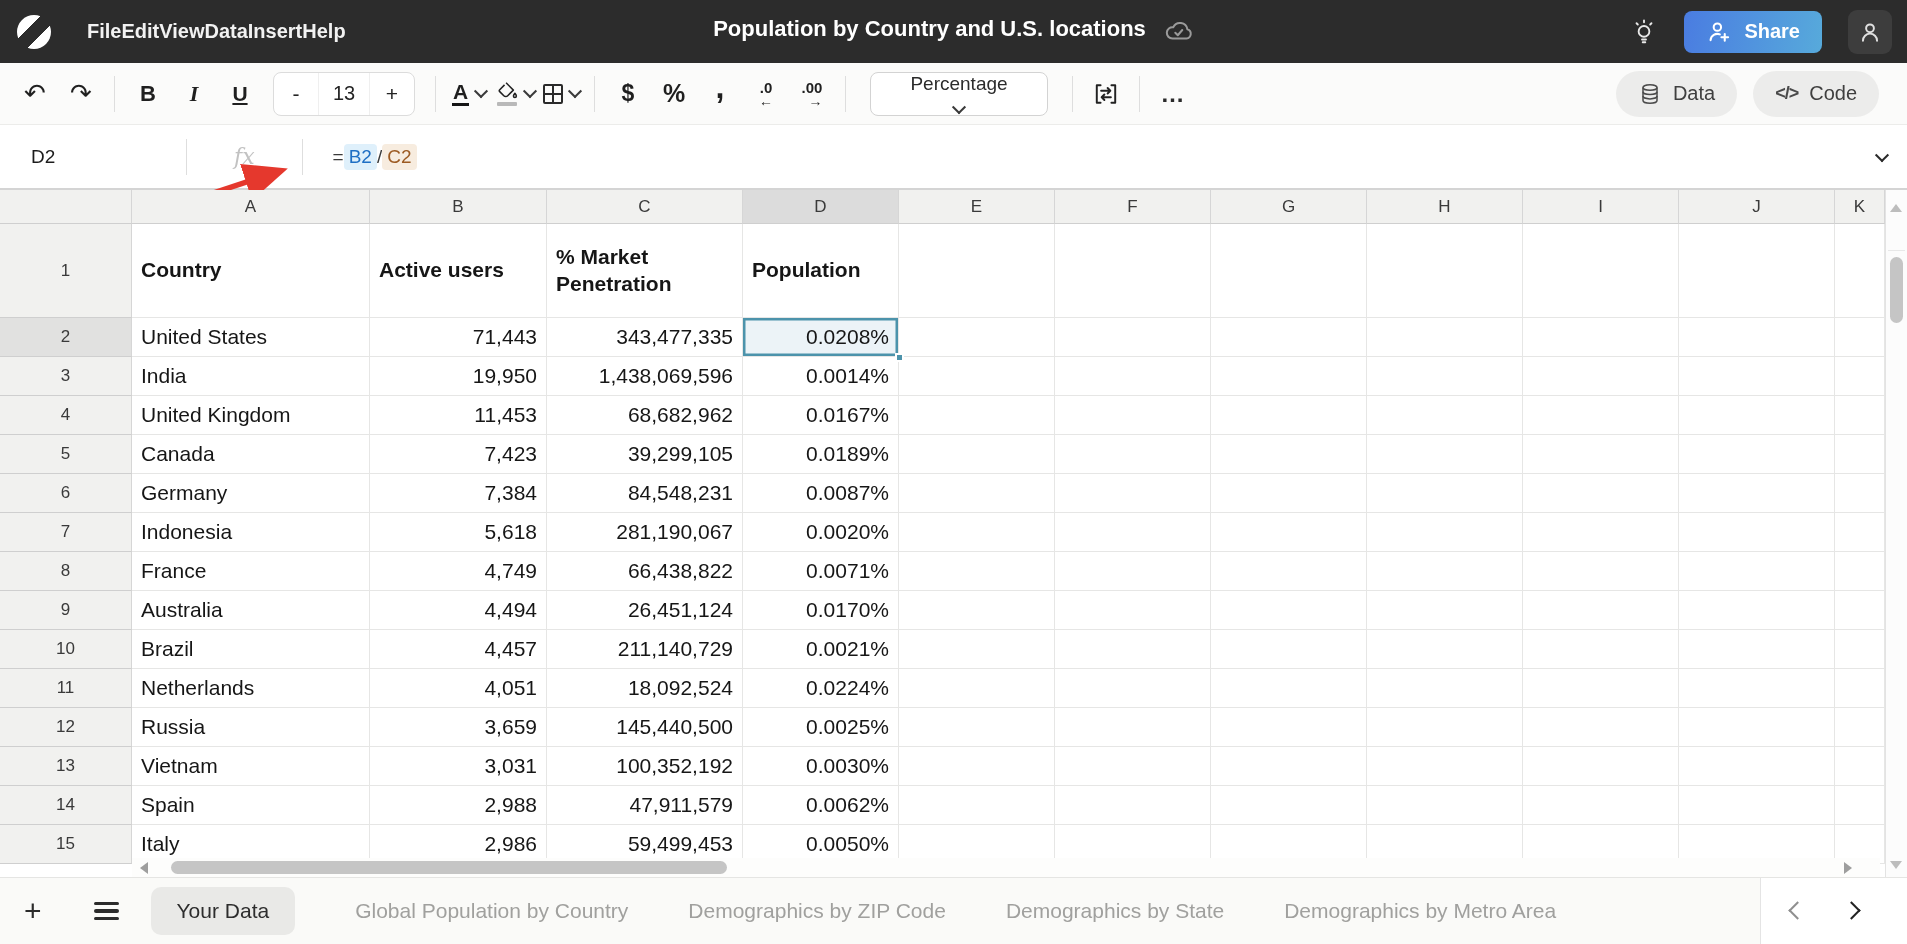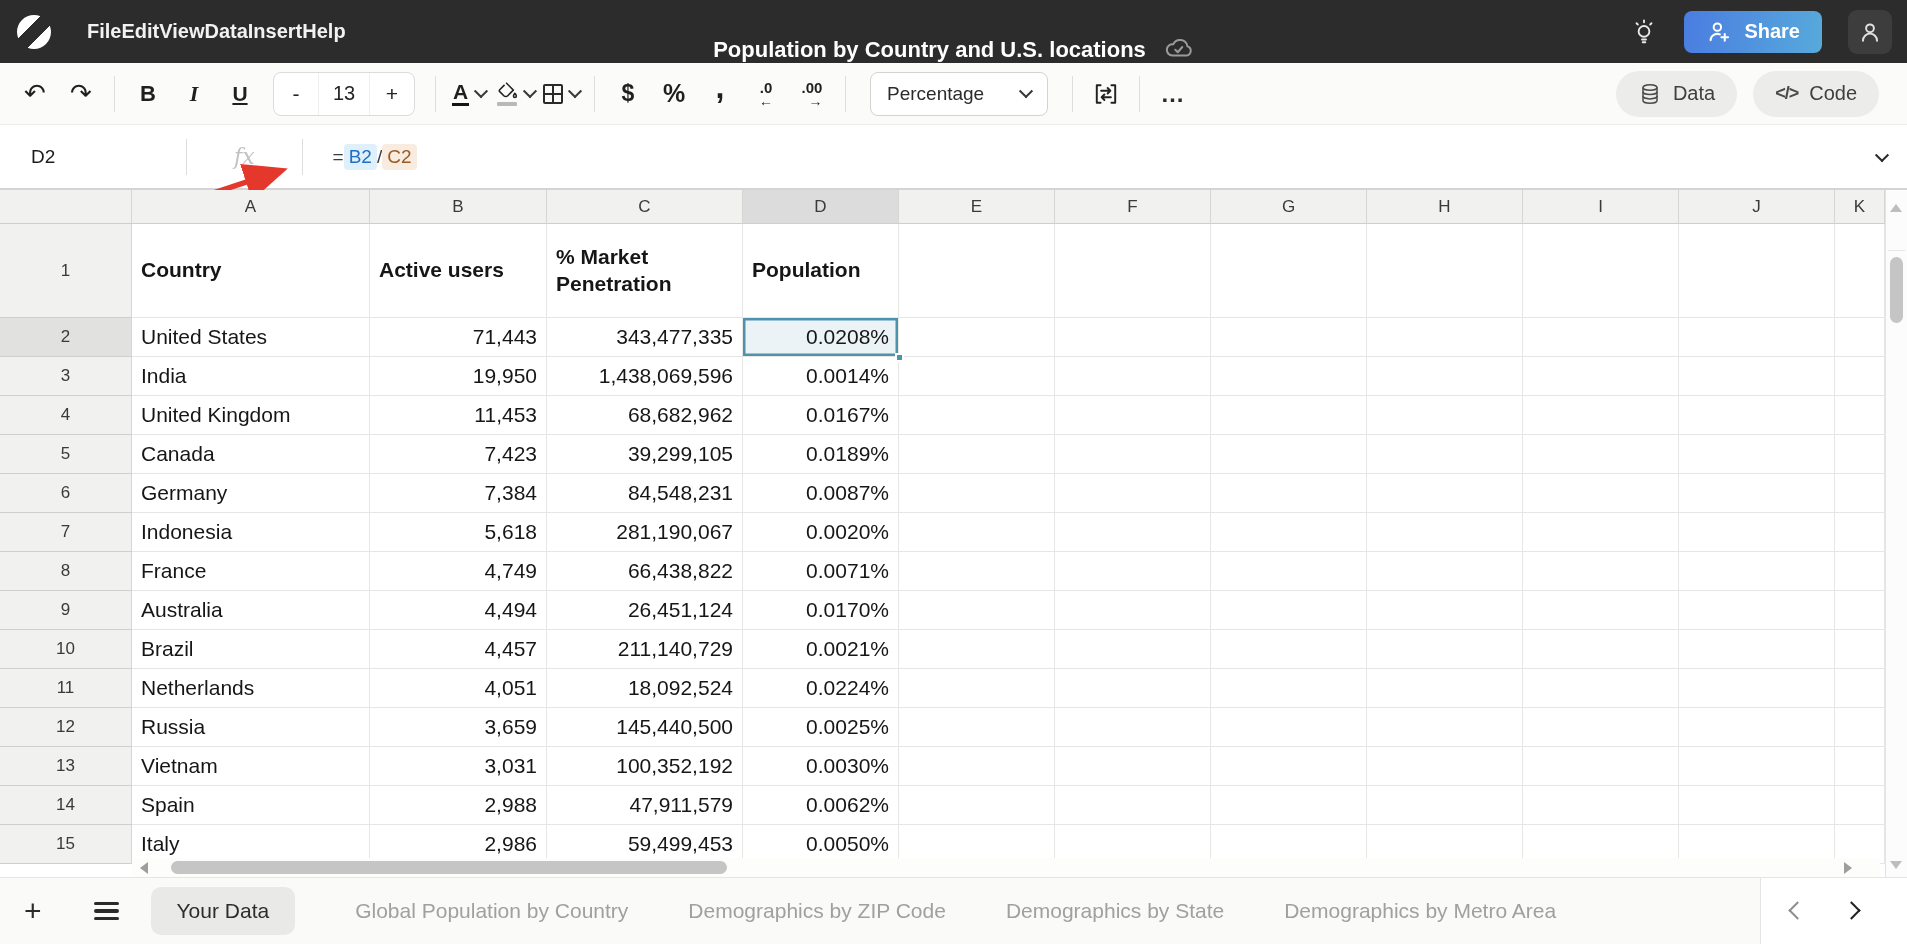--- a/index.html
+++ b/index.html
@@ -5,21 +5,21 @@
   * { margin:0; padding:0; box-sizing:border-box; }
   html,body { width:1907px; height:944px; overflow:hidden; font-family:"Liberation Sans", sans-serif; background:#fff; }
   body { position:relative; }
 
   
   .topbar { position:absolute; left:0; top:0; width:1907px; height:63px; background:#2c2c2c; display:flex; align-items:center; }
   .logo { width:34px; height:34px; border-radius:50%; margin-left:17px; flex:0 0 auto;
           background:linear-gradient(135deg,#ffffff 36%,rgba(0,0,0,0) 36% 64%,#ffffff 64%); }
   .menu { display:flex; margin-left:36px; }
   .mitem { color:#f2f2f2; font-size:20px; font-weight:600; cursor:default; }
-  .titlewrap { position:absolute; left:50%; top:8px; height:55px; transform:translateX(-50%); display:flex; align-items:flex-end; gap:18px; }
+  .titlewrap { position:absolute; left:50%; top:16px; height:55px; transform:translateX(-50%); display:flex; align-items:flex-start; gap:18px; }
   .doctitle { color:#ffffff; font-size:22px; font-weight:700; white-space:nowrap; }
   .topright { position:absolute; right:15px; top:0; height:63px; display:flex; align-items:center; gap:26px; }
   .sharebtn { height:42px; padding:0 22px; border-radius:8px; display:flex; align-items:center; gap:12px;
               background:linear-gradient(100deg,#4a7ce1 0%,#57aadb 100%); color:#fff; font-size:20px; font-weight:700; }
   .avatarbtn { width:44px; height:44px; border-radius:9px; background:#3d3d3d; display:flex; align-items:center; justify-content:center; }
 
   
   .toolbar { position:absolute; left:0; top:63px; width:1907px; height:62px; background:#fbfbfa; border-bottom:1px solid #ececea; display:flex; align-items:center; padding-left:12px; }
   .tbtn { min-width:46px; height:44px; border-radius:8px; display:flex; align-items:center; justify-content:center; color:#1f1f1f; }
   .vdiv { width:1px; height:36px; background:#dedede; margin:0 10px; flex:0 0 auto; }
@@ -38,21 +38,21 @@
   .gridicon { width:20px; height:20px; border:2px solid #2a2a2a; border-radius:2px;
               background:linear-gradient(#2a2a2a,#2a2a2a) 50% 0/2px 100% no-repeat, linear-gradient(#2a2a2a,#2a2a2a) 0 50%/100% 2px no-repeat; }
   .g-dollar { font-size:23px; font-weight:600;}
   .g-pct { font-size:25px; font-weight:600;}
   .g-comma { font-size:32px; font-weight:700; line-height:0; margin-top:-14px; }
   .decwrap { display:flex; flex-direction:column; align-items:center; line-height:1; }
   .decnum { font-size:15px; font-weight:700; }
   .decarrow { font-size:14px; margin-top:-1px; }
   .decwrap.left .decarrow { align-self:flex-start; }
   .decwrap.right .decarrow { align-self:flex-end; }
-  .fmt { height:44px; width:178px; border:1px solid #d3d3d3; border-radius:8px; background:#fff; margin:0 14px; padding:0 16px; display:flex; align-items:center; justify-content:space-between; font-size:19px; color:#2b2b2b; }
+  .fmt { height:44px; width:178px; border:1px solid #d3d3d3; border-radius:8px; background:#fff; margin:0 14px; padding:0 16px; display:flex; align-items:center; justify-content:space-between; font-size:19px; color:#2b2b2b;flex-direction:column; }
   .more { font-size:24px; font-weight:700; letter-spacing:1px; color:#2a2a2a; }
   .tb-spacer { flex:1; }
   .pill { height:46px; border-radius:24px; background:#ececeb; display:flex; align-items:center; gap:11px; padding:0 22px; font-size:20px; color:#3f3f3f; }
   .pill + .pill { margin-left:16px; }
   .pills { display:flex; margin-right:28px; }
   .codeglyph { font-size:18px; font-weight:600; letter-spacing:-1px; color:#4a4a4a; }
 
   
   .fbar { position:absolute; left:0; top:125px; width:1907px; height:65px; background:#fff; border-bottom:2px solid #d4d4d4; display:flex; align-items:center; }
   .cellref { width:176px; padding-left:31px; font-size:19px; color:#1c1c1c; }

